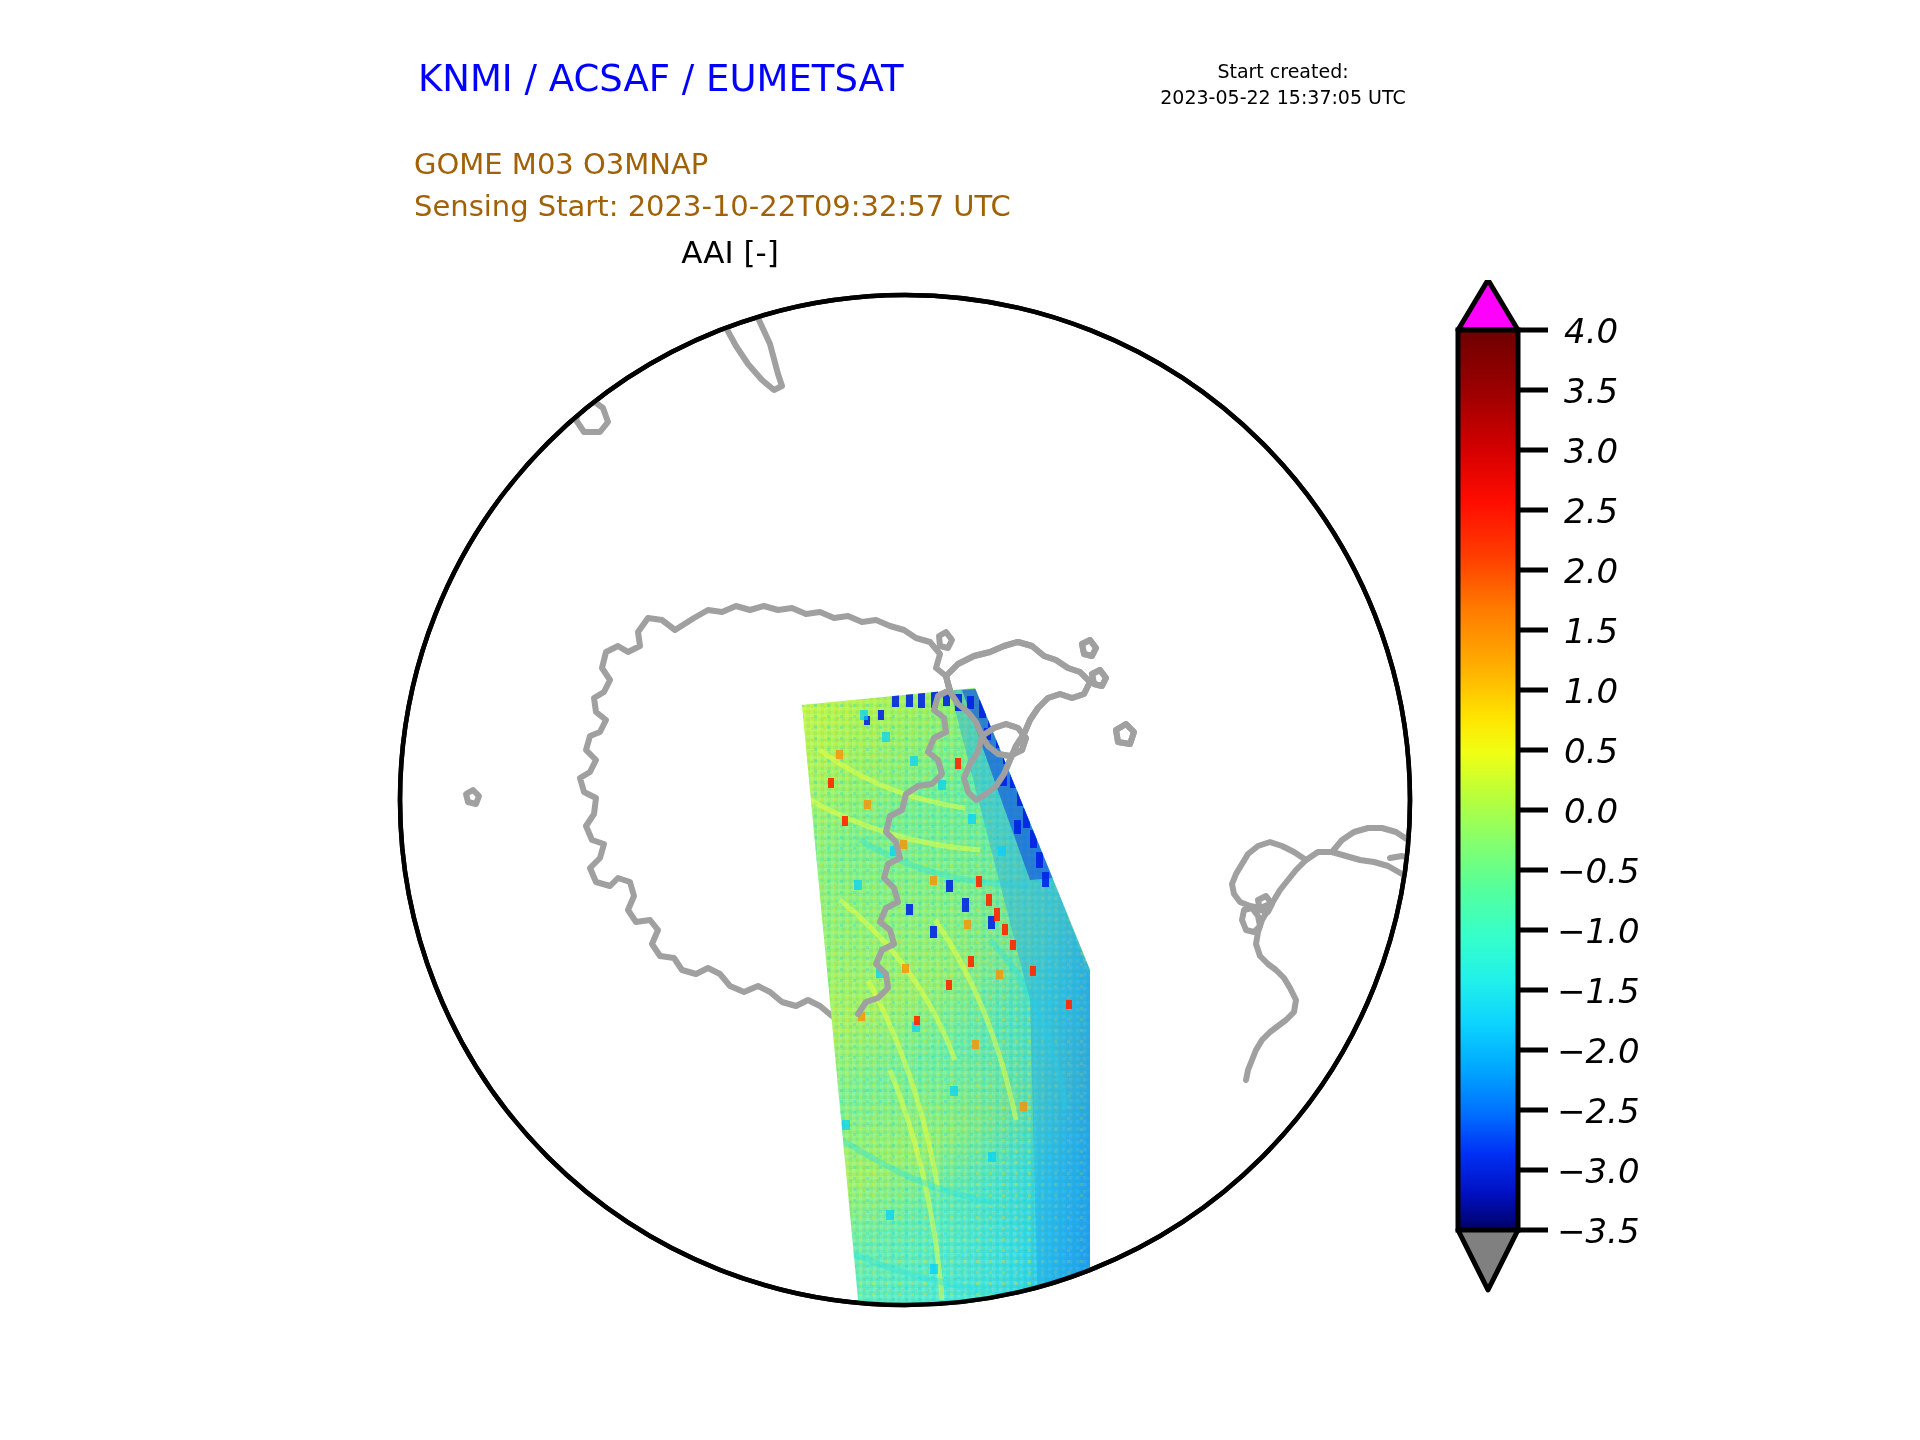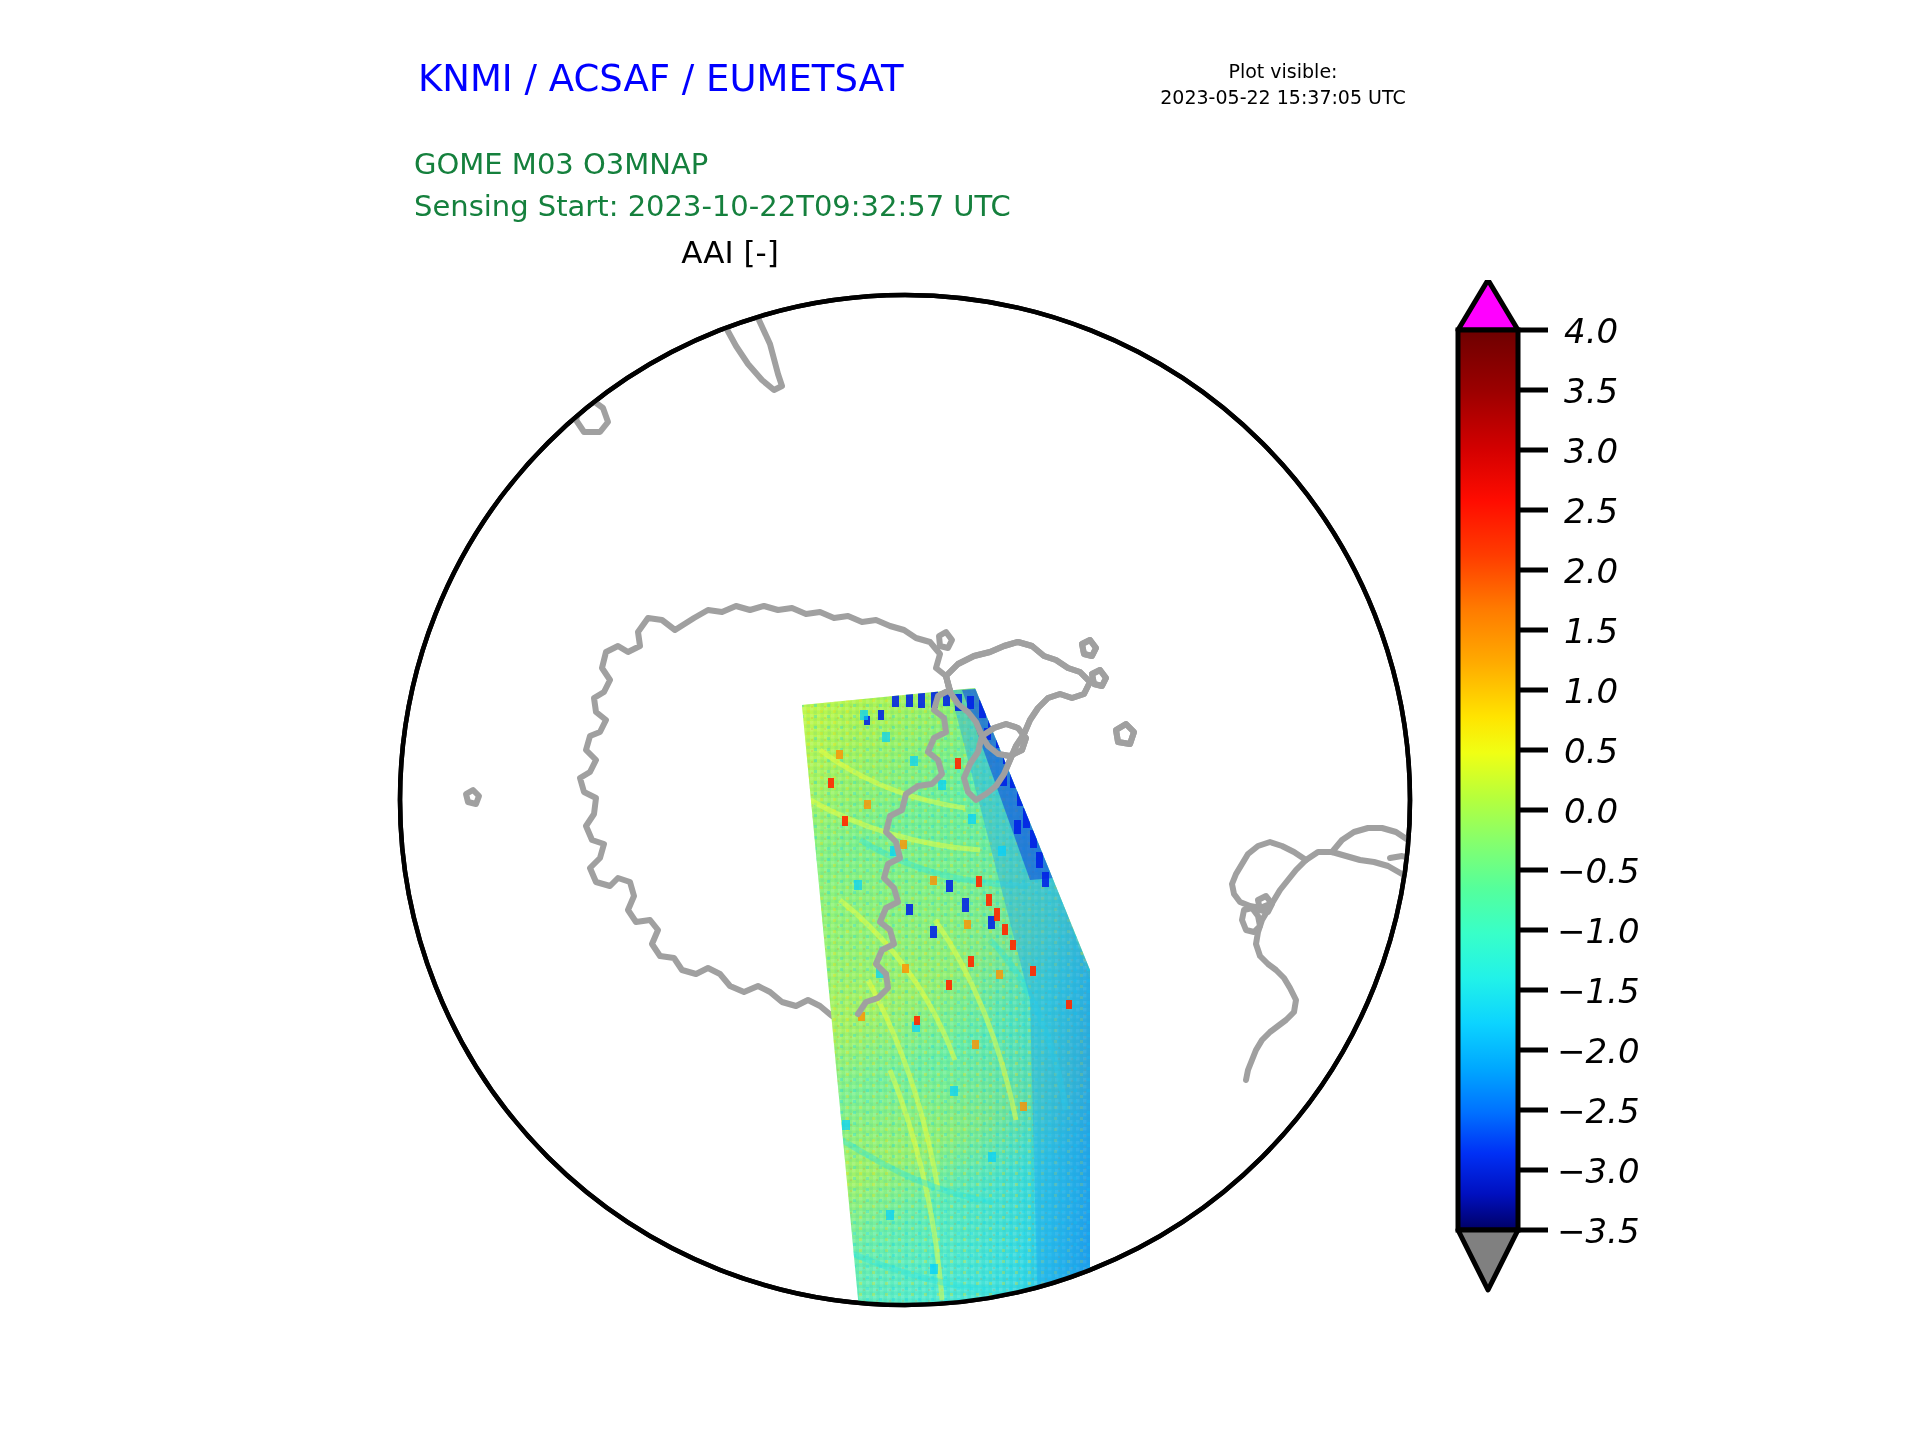--- a/index.html
+++ b/index.html
@@ -42,21 +42,21 @@
     font-size: 19px;
     line-height: 26px;
     color: #000000;
   }
   #instrument-block {
     position: absolute;
     left: 414px;
     top: 143px;
     font-size: 29px;
     line-height: 42px;
-    color: #15803d;
+    color: #a16207;
     white-space: nowrap;
   }
   #plot-filter-block {
     position: absolute;
     left: 1150px;
     top: 170px;
     width: 310px;
     text-align: center;
     font-size: 21px;
     line-height: 27px;
@@ -99,21 +99,21 @@
   }
 </style>
 </head>
 <body>
 
 <div class="page">
 
   <div id="agency-title">KNMI / ACSAF / EUMETSAT</div>
 
   <div id="plot-created-block">
-    <div>Plot visible:</div>
+    <div>Start created:</div>
     <div>2023-05-22 15:37:05 UTC</div>
   </div>
 
   <div id="instrument-block">
     <div>GOME M03 O3MNAP</div>
     <div>Sensing Start: 2023-10-22T09:32:57 UTC</div>
   </div>
 
 
   <div id="quantity-title">AAI [-]</div>

